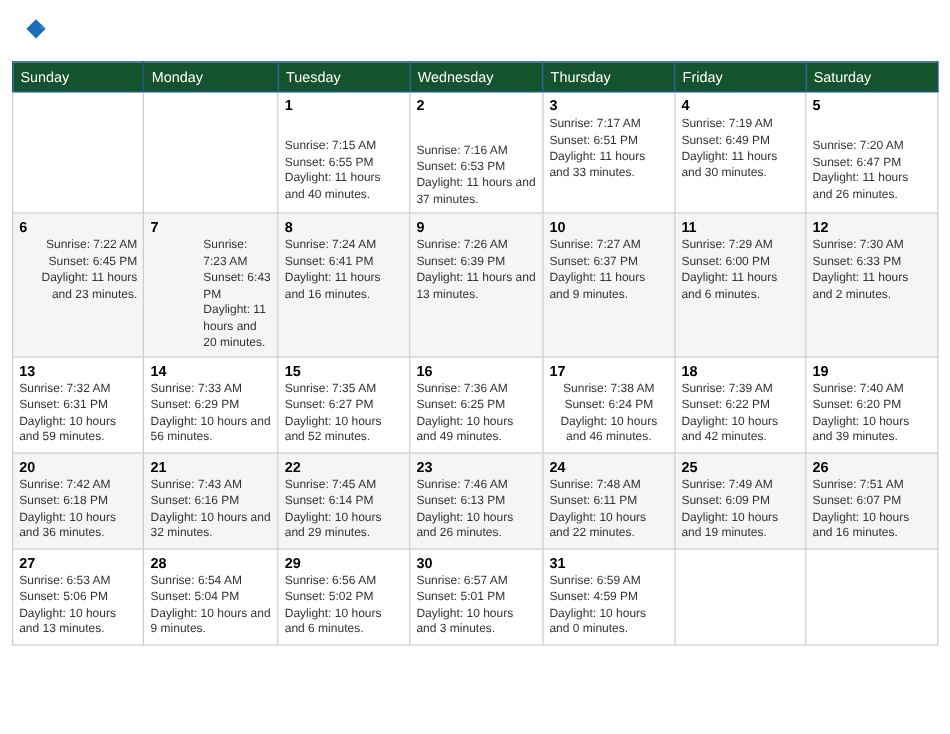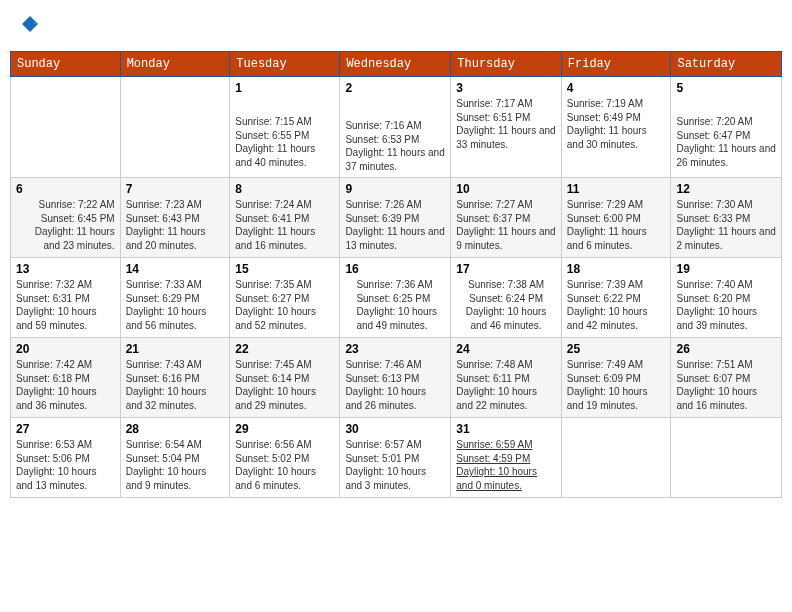--- a/index.html
+++ b/index.html
@@ -49,28 +49,27 @@
     .location-title {
       font-size: 16px;
       color: #555;
     }
     .calendar {
       width: 100%;
       border-collapse: collapse;
       font-size: 10.5px;
     }
     .calendar th {
-      background-color: #c2410c;
+      background-color: #14532d;
       color: white;
       text-align: left;
       padding: 5px 6px;
       font-size: 12px;
       font-weight: normal;
       border: 1px solid #1a5a9a;
-      font-family: Liberation Mono, monospace;
     }
     .calendar td {
       border: 1px solid #ccc;
       vertical-align: top;
       padding: 4px 5px;
       width: 113px;
       height: 80px;
       background: #fff;
     }
     .calendar tr:nth-child(even) td {
@@ -161,21 +160,21 @@
       </tr>
       <tr>
         <td>
           <span class="day-number">6</span>
           <div class="day-info" style="white-space: pre-line; text-align: right;">Sunrise: 7:22 AM
 Sunset: 6:45 PM
 Daylight: 11 hours and 23 minutes.</div>
         </td>
         <td>
           <span class="day-number">7</span>
-          <div class="day-info" style="white-space: pre-line;">Sunrise: 7:23 AM
+          <div class="day-info" style="white-space: pre-line; margin-left: 44px;">Sunrise: 7:23 AM
 Sunset: 6:43 PM
 Daylight: 11 hours and 20 minutes.</div>
         </td>
         <td>
           <span class="day-number">8</span>
           <div class="day-info" style="white-space: pre-line;">Sunrise: 7:24 AM
 Sunset: 6:41 PM
 Daylight: 11 hours and 16 minutes.</div>
         </td>
         <td>
@@ -217,21 +216,21 @@
 Daylight: 10 hours and 56 minutes.</div>
         </td>
         <td>
           <span class="day-number">15</span>
           <div class="day-info" style="white-space: pre-line;">Sunrise: 7:35 AM
 Sunset: 6:27 PM
 Daylight: 10 hours and 52 minutes.</div>
         </td>
         <td>
           <span class="day-number">16</span>
-          <div class="day-info" style="white-space: pre-line; margin-left: 11px;">Sunrise: 7:36 AM
+          <div class="day-info" style="white-space: pre-line;">Sunrise: 7:36 AM
 Sunset: 6:25 PM
 Daylight: 10 hours and 49 minutes.</div>
         </td>
         <td>
           <span class="day-number">17</span>
           <div class="day-info" style="white-space: pre-line; text-align: center;">Sunrise: 7:38 AM
 Sunset: 6:24 PM
 Daylight: 10 hours and 46 minutes.</div>
         </td>
         <td>
@@ -311,21 +310,21 @@
 Daylight: 10 hours and 6 minutes.</div>
         </td>
         <td>
           <span class="day-number">30</span>
           <div class="day-info" style="white-space: pre-line;">Sunrise: 6:57 AM
 Sunset: 5:01 PM
 Daylight: 10 hours and 3 minutes.</div>
         </td>
         <td>
           <span class="day-number">31</span>
-          <div class="day-info" style="white-space: pre-line; text-decoration: underline;">Sunrise: 6:59 AM
+          <div class="day-info" style="white-space: pre-line;">Sunrise: 6:59 AM
 Sunset: 4:59 PM
 Daylight: 10 hours and 0 minutes.</div>
         </td>
         <td class="empty"></td>
         <td class="empty"></td>
       </tr>
     </tbody>
 </table>
 
 </body></html>

